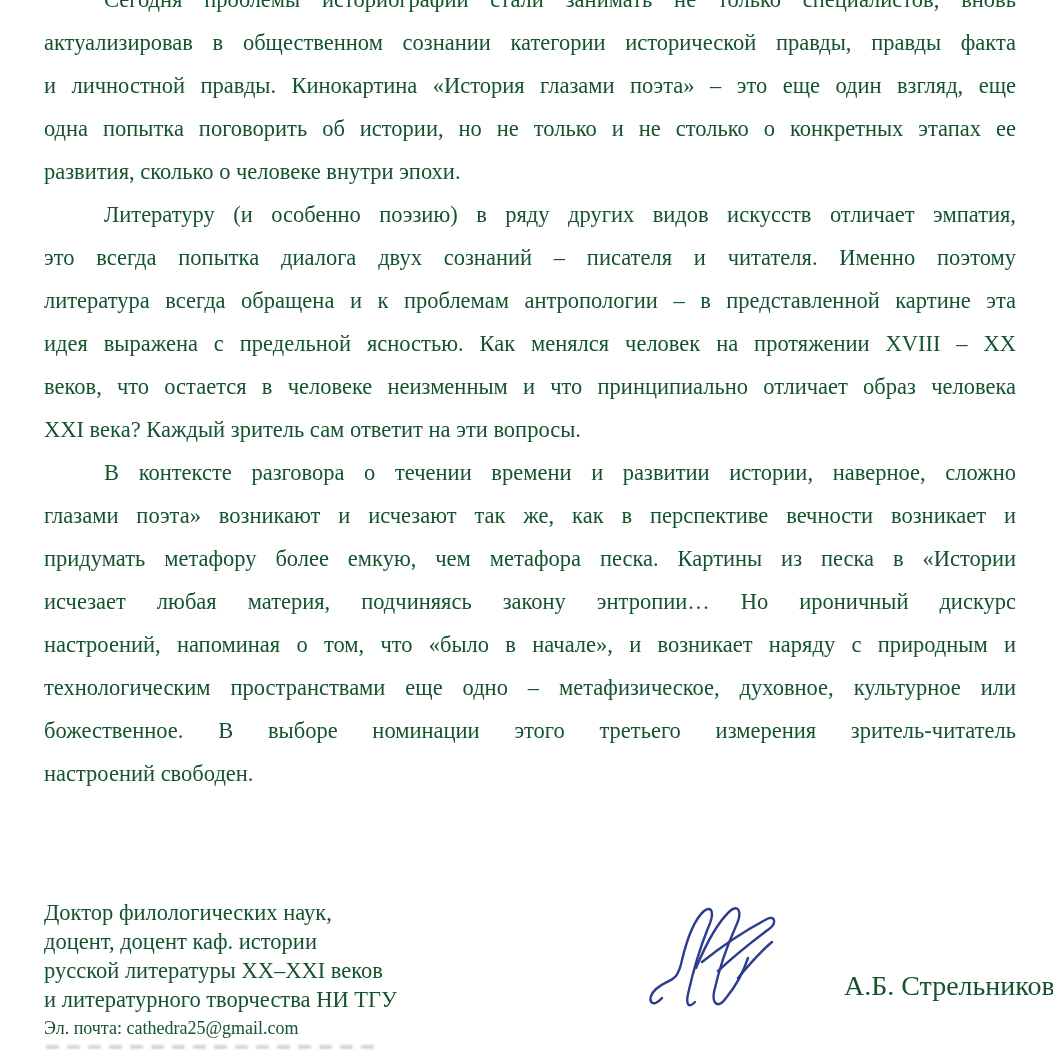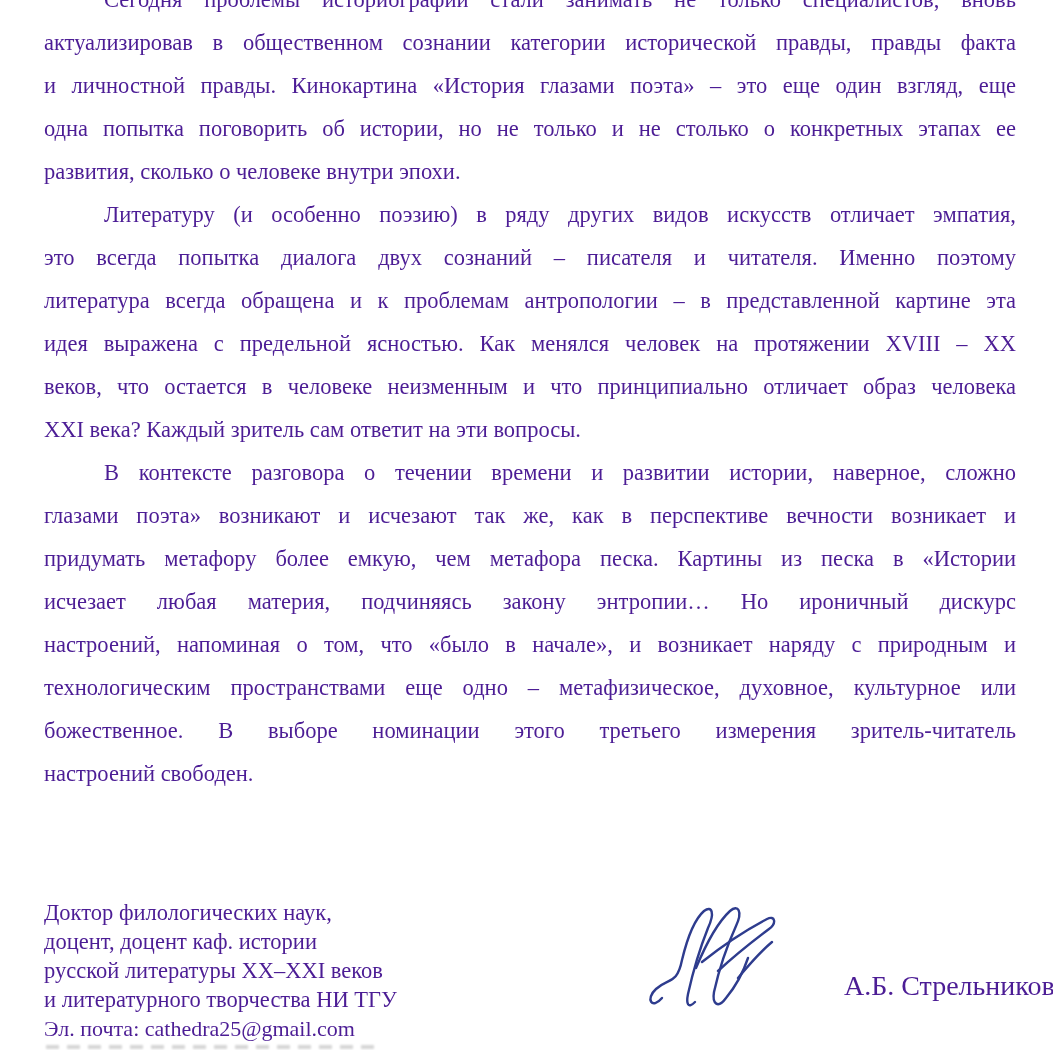--- a/index.html
+++ b/index.html
@@ -7,21 +7,21 @@
     padding: 0;
     background: #ffffff;
   }
   .page {
     position: relative;
     width: 1053px;
     height: 1050px;
     background: #ffffff;
     overflow: hidden;
     font-family: "Liberation Serif", "DejaVu Serif", serif;
-    color: #4c1d95;
+    color: #14532d;
   }
   
   .doc-text {
     position: absolute;
     left: 44px;
     top: -22px;
     width: 972px;
   }
   .tl {
     font-size: 22.5px;
@@ -43,21 +43,21 @@
   }
   .sig-block .sl {
     font-size: 22.5px;
     line-height: 29px;
     white-space: nowrap;
   }
   .email-line {
     position: absolute;
     left: 44px;
     top: 1014px;
-    font-size: 22px;
+    font-size: 18px;
     line-height: 29px;
     white-space: nowrap;
     font-family: Liberation Serif, serif;
   }
   
   .bottom-fragment {
     position: absolute;
     left: 46px;
     top: 1045px;
     width: 330px;

